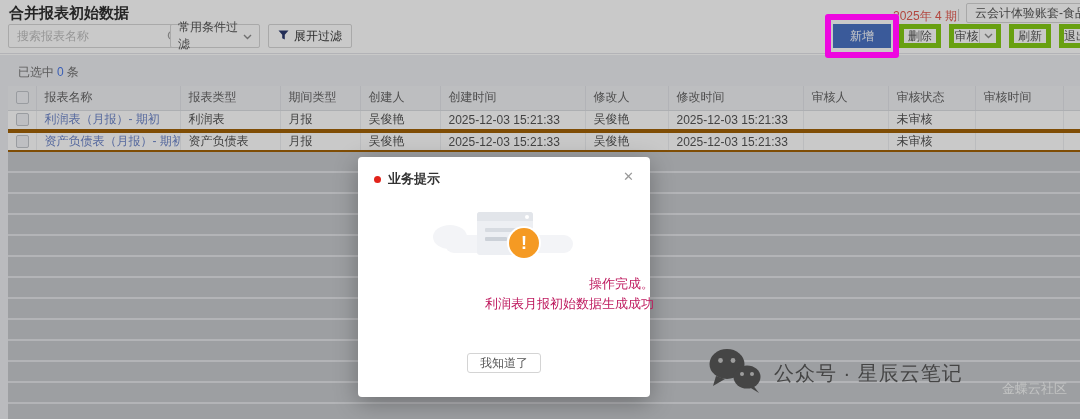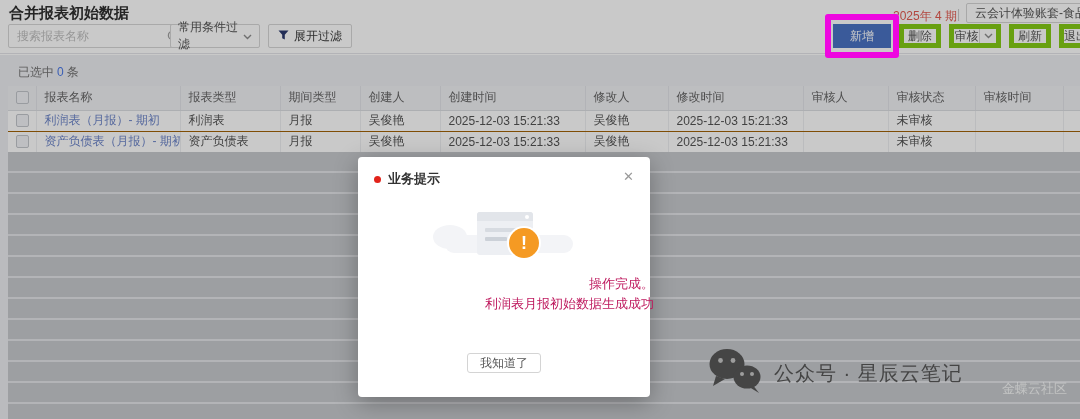--- a/index.html
+++ b/index.html
@@ -28,21 +28,21 @@
   .split .seg-main { flex:1; display:flex; align-items:center; justify-content:center; height:100%; }
   .split .seg-arrow { width:17px; border-left:1px solid #d7d7d7; display:flex; align-items:center; justify-content:center; height:100%; }
 
   
   .content { position:absolute; left:0; top:55px; width:1080px; height:364px; background:#ecedf1; z-index:1; }
   .selection-bar { position:absolute; left:18px; top:9px; font-size:12px; color:#737373;text-align:center; }
   .selection-bar .sel-count { color:#4a79e8; margin:0 3px; }
 
   table.grid { position:absolute; left:8px; top:31px; width:1072px; border-collapse:collapse; table-layout:fixed; background:#fff; }
   table.grid th { height:24px; background:#f0f1f4; font-weight:normal; font-size:12px; color:#666; text-align:left; padding:0 8px; border-right:1px solid #e2e4e8; border-bottom:1px solid #dcdee2; white-space:nowrap; overflow:hidden; }
-  table.grid td { height:21px; font-size:12px; color:#545454; padding:0 8px; border-right:1px solid #edeff2; border-bottom:1px solid #a16207; background:#fff; white-space:nowrap; overflow:hidden; }
+  table.grid td { height:21px; font-size:12px; color:#545454; padding:0 8px; border-right:1px solid #edeff2; border-bottom:4px solid #a16207; background:#fff; white-space:nowrap; overflow:hidden; }
   table.grid th:last-child, table.grid td:last-child { border-right:none; }
   .cb { width:13px; height:13px; border:1px solid #c2c6cc; border-radius:2px; background:#f2f3f6; cursor:pointer; }
   a.row-link { color:#6e86c9; text-decoration:none; cursor:pointer; }
   .status-unaudited { color:#e8953c; }
 
   .stripes { position:absolute; left:8px; top:97px; width:1072px; height:267px;
     background:repeating-linear-gradient(to bottom, #c7cace 0px, #c7cace 19px, #e3e5e9 19px, #e3e5e9 21px); }
 
   
   .dim { position:absolute; inset:0; background:rgba(0,0,0,0.21); z-index:10; }

